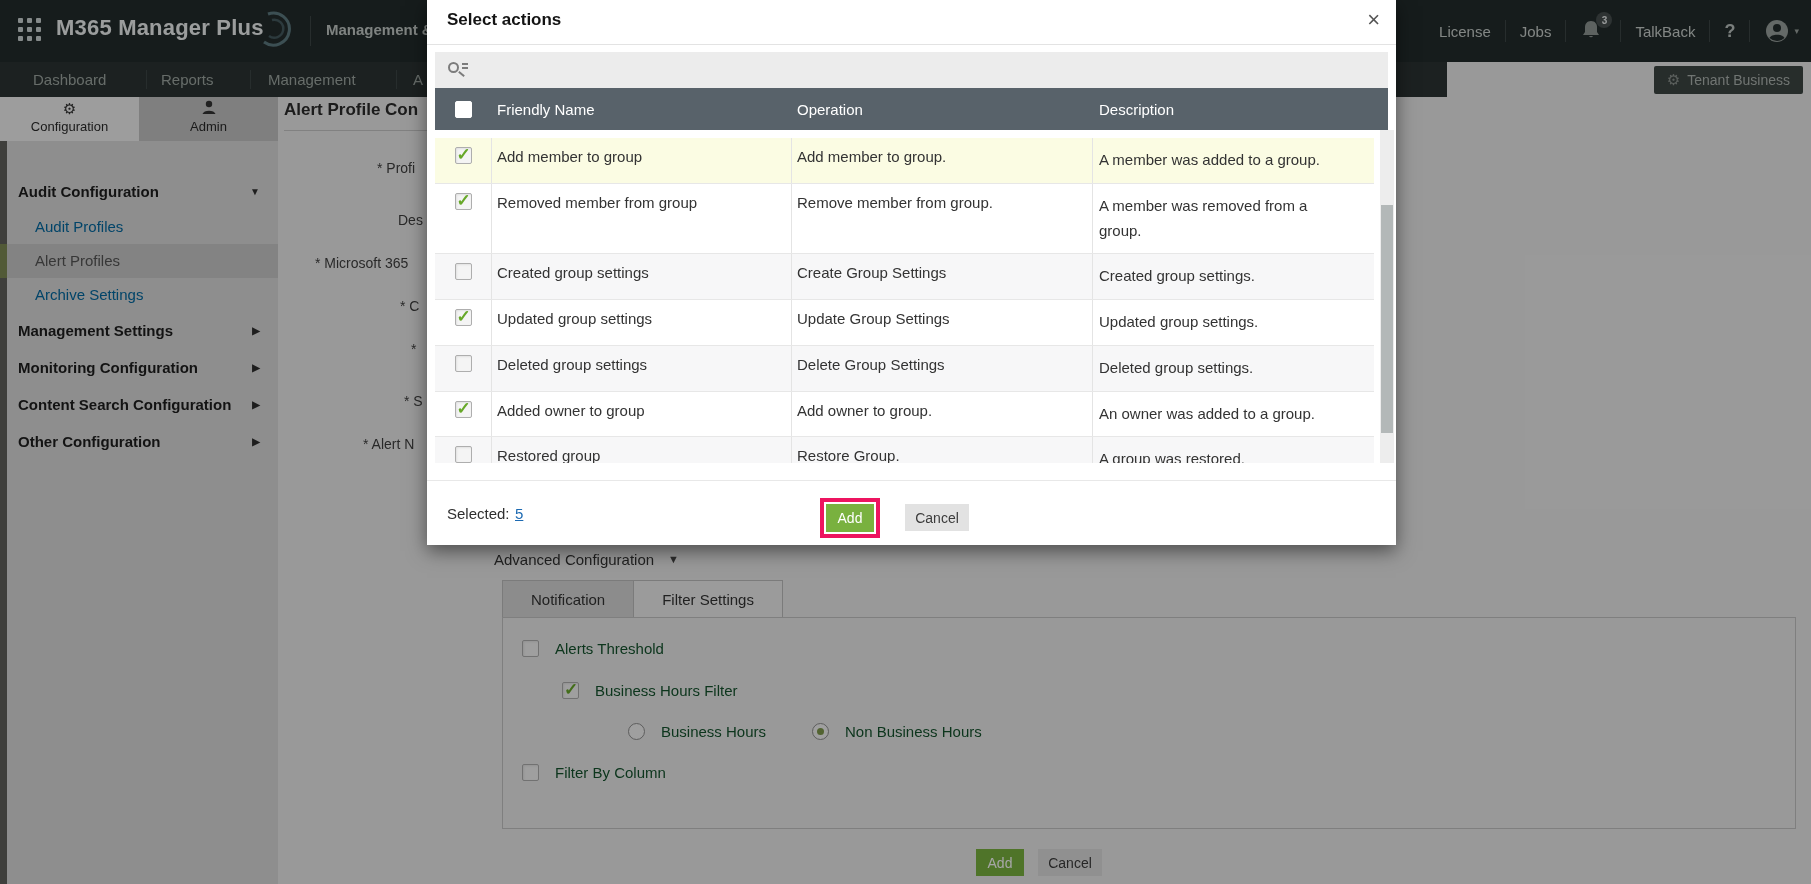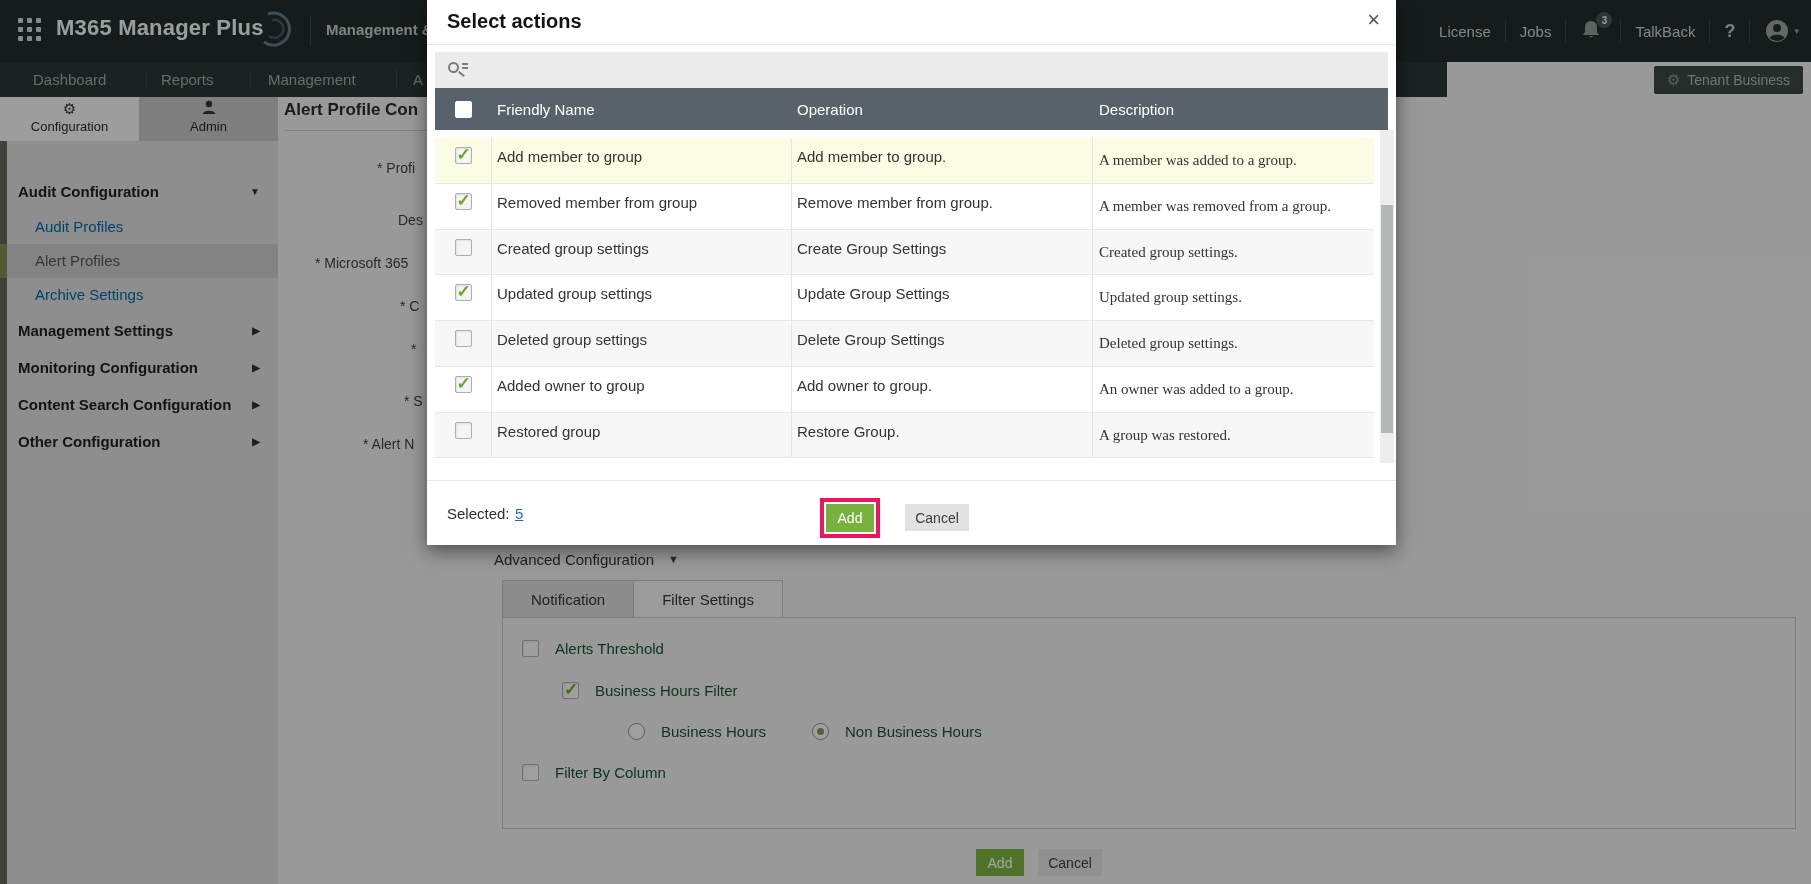--- a/index.html
+++ b/index.html
@@ -81,21 +81,21 @@
   .pg-btns { position:absolute; top:849px; left:976px; display:flex; gap:14px; }
   .btn-add-pg { width:48px; height:27px; background:#7ab23f; color:#fff; border:none; font-size:14px; }
   .btn-cancel-pg { width:64px; height:27px; background:#dedede; color:#3c3c3c; border:none; font-size:14px; }
 
   
   .overlay { position:absolute; inset:0; background:rgba(0,0,0,.35); z-index:50; }
 
   
   .modal { position:absolute; left:427px; top:0; width:969px; height:545px; background:#fff; z-index:100;
     box-shadow:0 6px 18px rgba(0,0,0,.5); }
-  .m-title { position:absolute; left:20px; top:10px; font-size:20px; font-weight:bold; color:#141414; }
+  .m-title { position:absolute; left:20px; top:10px; font-size:17px; font-weight:bold; color:#141414; }
   .m-close { position:absolute; right:16px; top:6px; font-size:22px; color:#555; line-height:28px; cursor:default; }
   .m-rule { position:absolute; left:0; top:44px; width:100%; height:1px; background:#e3e3e3; }
   .m-search { position:absolute; left:8px; top:52px; width:953px; height:36px; background:#ececec; display:flex; align-items:center; }
   .mag { position:relative; width:20px; height:20px; margin-left:12px; }
   .mag .lens { position:absolute; left:1px; top:2px; width:11px; height:11px; border:2px solid #7c7c7c; border-radius:50%; }
   .mag .handle { position:absolute; left:11px; top:13px; width:7px; height:2px; background:#7c7c7c; transform:rotate(40deg); }
   .mag .l1,.mag .l2 { position:absolute; left:15px; width:6px; height:2px; background:#7c7c7c; }
   .mag .l1{ top:3px; } .mag .l2{ top:7px; }
   .m-search input { flex:1; border:none; background:transparent; outline:none; height:100%; font-size:14px; color:#333; }
 
@@ -103,21 +103,21 @@
     display:flex; align-items:center; font-size:15px; }
   .th-cb { width:57px; display:flex; justify-content:center; }
   .hd-cb { width:17px; height:17px; background:#fff; border:1px solid #fff; border-radius:2px; }
   .th-name { width:300px; padding-left:5px; } .th-op { width:301px; padding-left:5px; } .th-desc { flex:1; padding-left:6px; }
 
   .m-tbody { position:absolute; left:8px; top:130px; width:939px; height:333px; overflow:hidden; }
   .m-row { display:flex; border-bottom:1px solid #e7e7e7; font-size:15px; color:#333; align-items:flex-start; }
   .cell-cb { width:57px; display:flex; justify-content:center; padding-top:9px; align-self:stretch; border-right:1px solid #e4e4e4; }
   .cell-name { width:300px; padding:10px 8px 10px 5px; border-right:1px solid #e4e4e4; align-self:stretch; }
   .cell-op { width:301px; padding:10px 8px 10px 5px; border-right:1px solid #e4e4e4; align-self:stretch; }
-  .cell-desc { flex:1; padding:10px 8px 10px 6px;font-family:Liberation Serif, serif; }
+  .cell-desc { flex:1; padding:10px 8px 10px 6px; }
   .cell-desc .dtxt { display:block; max-width:255px; line-height:1.65; }
   .m-scroll { position:absolute; right:-14px; top:130px; width:14px; height:333px; background:#ededed; }
   .m-scroll .thumb { position:absolute; left:1px; top:75px; width:12px; height:228px; background:#b3b8b8; }
 
   .m-divider { position:absolute; left:0; top:480px; width:100%; height:1px; background:#e8e8e8; }
   .m-footer { position:absolute; left:0; top:481px; width:100%; height:64px; }
   .sel-label { position:absolute; left:20px; top:24px; font-size:15px; color:#2e2e2e; }
   .sel-count { position:absolute; left:88px; top:24px; font-size:15px; color:#1d6ab2; text-decoration:underline; }
   .add-annot { position:absolute; left:393px; top:17px; border:4px solid #ed1460; padding:2px; }
   .btn-add-m { display:block; width:48px; height:28px; background:#79b13f; color:#fff; border:none; font-size:14px; }

